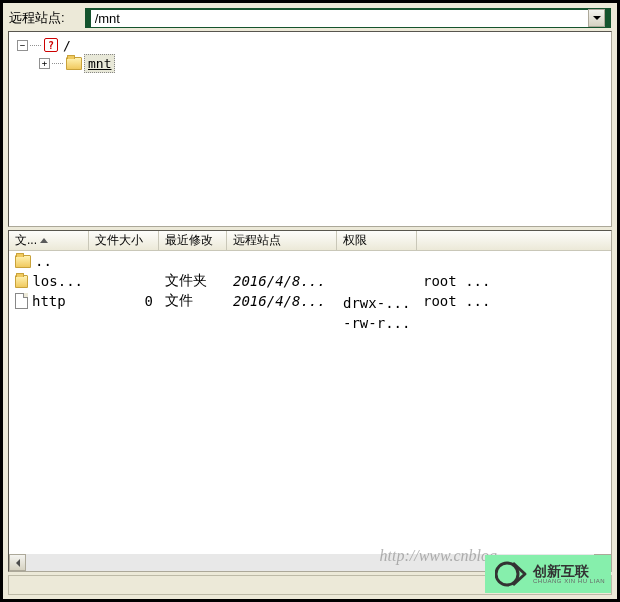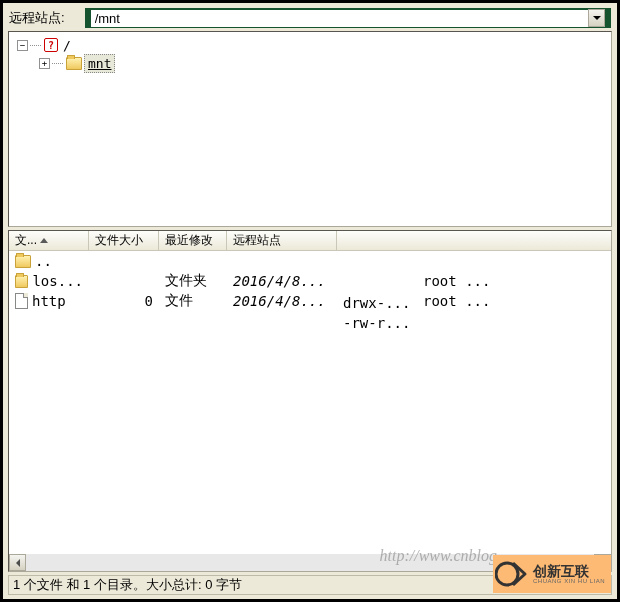--- a/index.html
+++ b/index.html
@@ -260,22 +260,22 @@
     color: rgba(120,120,120,0.55);
     font-family: Georgia, serif;
     font-size: 16px;
     font-style: italic;
     pointer-events:none;
   }
   .logo {
     position: absolute;
     bottom: 6px;
     right: 6px;
-    background: #fdba74;
-    padding: 2px 6px 2px 2px;
+    background: #86efac;
+    padding: 2px 6px 2px 10px;
     display: flex;
     align-items: center;
     gap: 4px;
     pointer-events:none;
   }
   .logo-mark{
     width:34px;height:34px;
     position:relative;
   }
   .logo-mark svg{width:34px;height:34px;}
@@ -332,20 +332,23 @@
         </div>
         <div class="col col-size">
             <span>文件大小</span>
           </div>
         <div class="col col-type">
             <span>最近修改</span>
           </div>
         <div class="col col-date">
             <span>远程站点</span>
           </div>
+        <div class="col col-perm">
+            <span>权限</span>
+          </div>
       </div>
       <div class="list-body">
 
         <div class="list-row">
           <div class="cell cell-name">
               <span class="folder-icon"></span>
               <span>..</span>
             </div>
           <div class="cell cell-size">
               <span></span>
@@ -413,21 +416,20 @@
             <span class="chev-left"></span>
           </div>
         <div class="scroll-track"></div>
         <div class="scroll-btn">
             <span class="chev-right"></span>
           </div>
       </div>
     </div>
 
     <div class="statusbar">
-      <span>1 个文件 和 1 个目录。大小总计: 0 字节</span>
       <span class="status-right">接</span>
     </div>
 
   </div>
 
   <div class="watermark">http://www.cnblog</div>
 
   <div class="logo">
     <div class="logo-mark">
       <svg viewBox="0 0 34 34">

